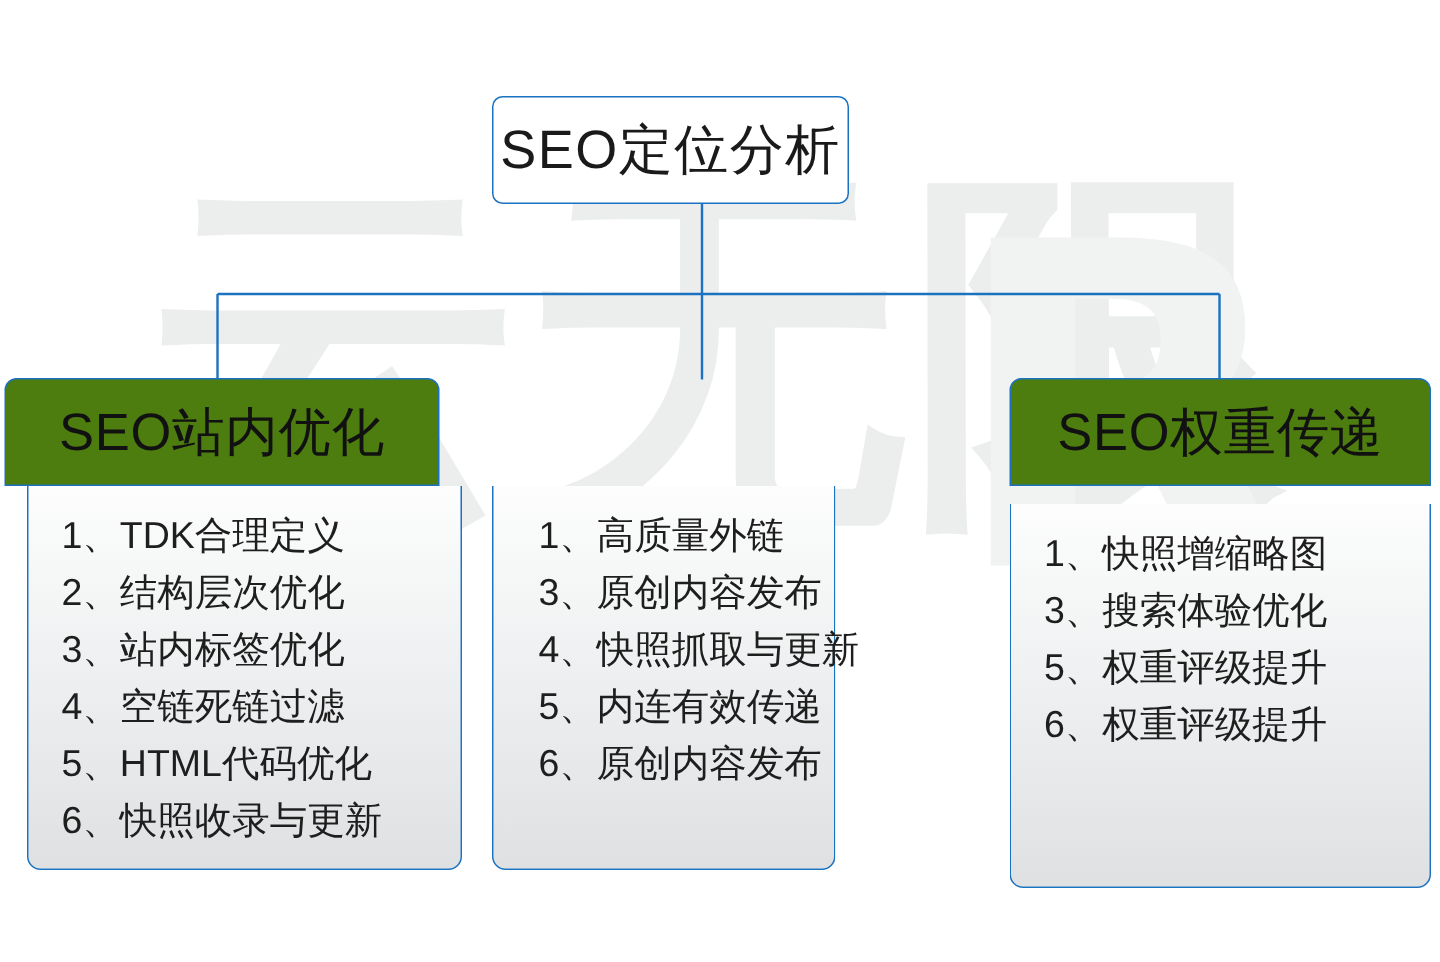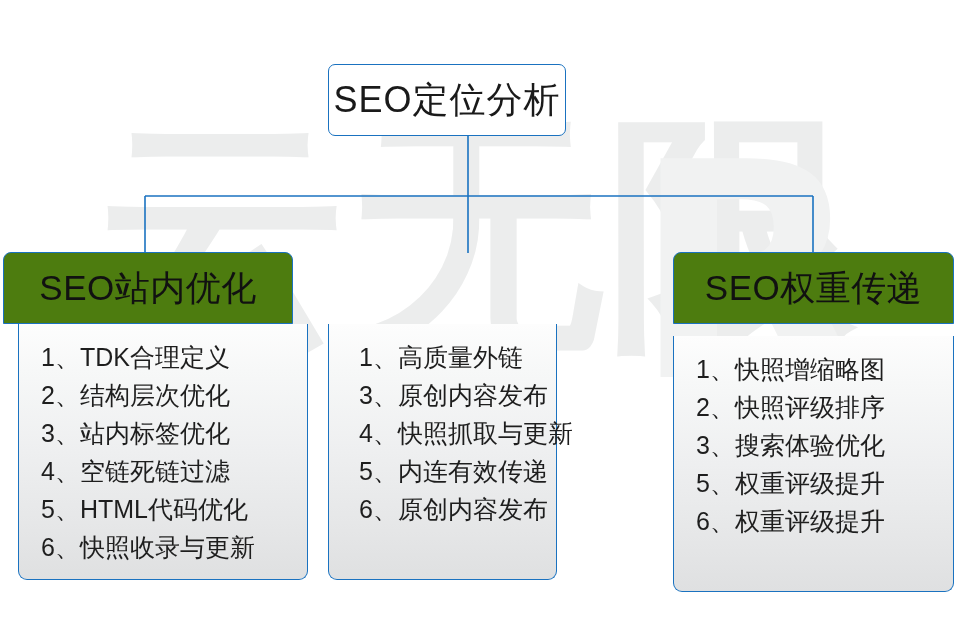--- a/index.html
+++ b/index.html
@@ -204,21 +204,20 @@
     </div>
   </div>
 
   <div class="column" style="left:673px; top:252px; width:239px; height:328px;">
     <div class="col-head" style="width:281px; height:72px;">
       <span class="col-head-title">SEO权重传递</span>
     </div>
     <div class="col-body" style="top:84px; width:281px; height:256px;">
       <ul class="col-list" style="padding-left:22px;">
         <li><span class="li-num">1、</span><span class="li-text">快照增缩略图</span></li>
-        <li><span class="li-num">2、</span><span class="li-text">快照评级排序</span></li>
         <li><span class="li-num">3、</span><span class="li-text">搜索体验优化</span></li>
         <li><span class="li-num">5、</span><span class="li-text">权重评级提升</span></li>
         <li><span class="li-num">6、</span><span class="li-text">权重评级提升</span></li>
       </ul>
     </div>
   </div>
 
 </div>
 
 </body></html>

